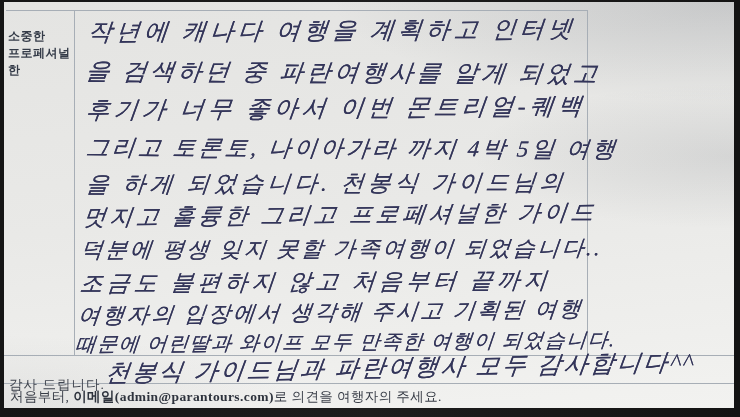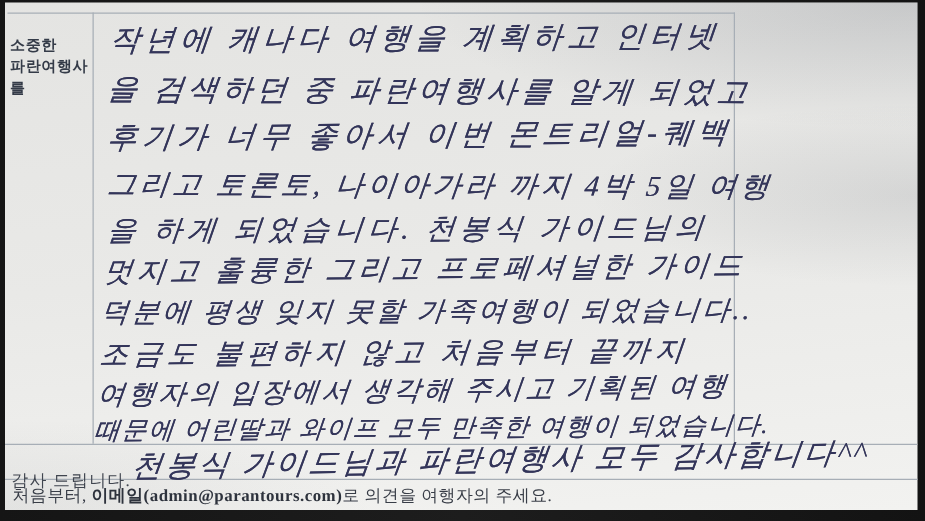--- a/index.html
+++ b/index.html
@@ -61,21 +61,21 @@
   <div class="paper"></div>
 
   <div class="tline l-top"></div>
   <div class="tline l-v1"></div>
   <div class="tline l-v2"></div>
   <div class="tline l-mid"></div>
   <div class="tline l-low"></div>
 
   <div class="sidebar-label">
     <div>소중한</div>
-    <div>파란여행사를</div>
+    <div>프로페셔널한</div>
   </div>
 
   <div class="hw hw1">작년에 캐나다 여행을 계획하고 인터넷</div>
   <div class="hw hw2">을 검색하던 중 파란여행사를 알게 되었고</div>
   <div class="hw hw3">후기가 너무 좋아서 이번 몬트리얼-퀘백</div>
   <div class="hw hw4">그리고 토론토, 나이아가라 까지 4박 5일 여행</div>
   <div class="hw hw5">을 하게 되었습니다. 천봉식 가이드님의</div>
   <div class="hw hw6">멋지고 훌륭한 그리고 프로페셔널한 가이드</div>
   <div class="hw hw7">덕분에 평생 잊지 못할 가족여행이 되었습니다..</div>
   <div class="hw hw8">조금도 불편하지 않고 처음부터 끝까지</div>

